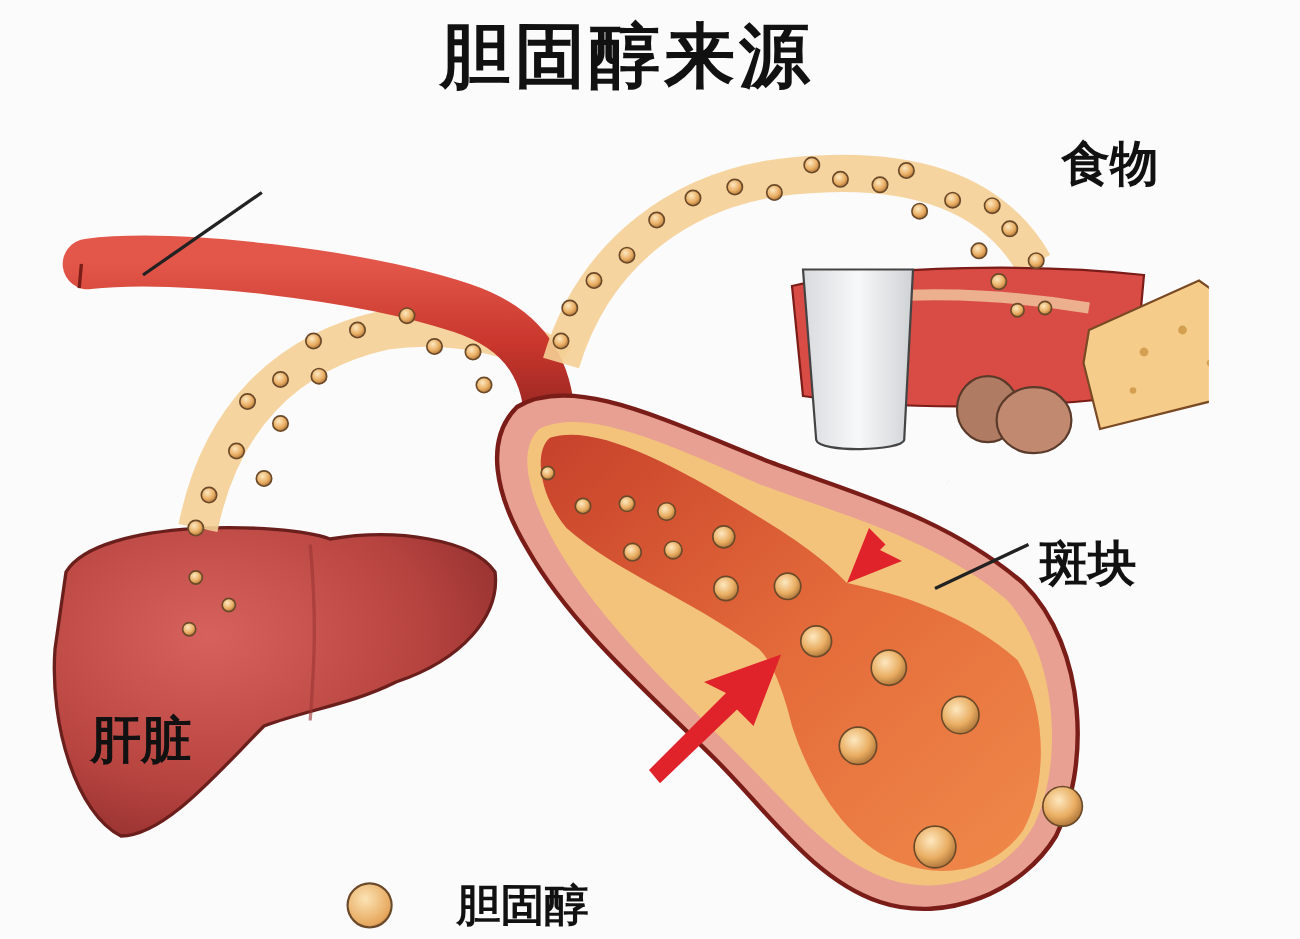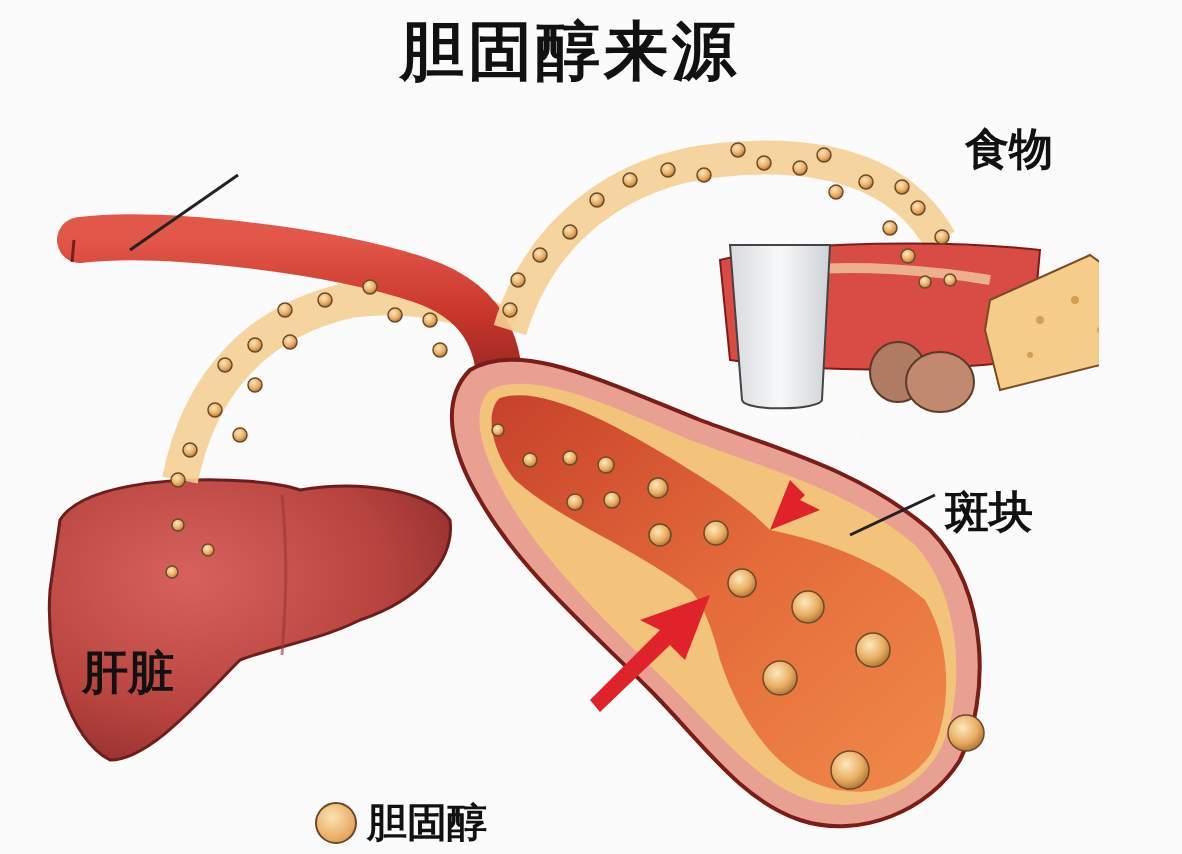--- a/index.html
+++ b/index.html
@@ -6,21 +6,21 @@
   .stage { position: relative; width: 1099px; height: 854px; overflow: hidden; background: #fbfbfb; }
   .art { position: absolute; left: 0; top: 0; }
   .label { position: absolute; font-family: "DejaVu Serif", "Liberation Serif", serif; color: #111; font-weight: bold; white-space: nowrap; }
   .title { left: 400px; top: 8px; font-size: 64px; letter-spacing: 4px; }
   .lbl-artery { left: 240px; top: 128px; font-size: 46px; }
   .lbl-food { left: 965px; top: 120px; font-size: 44px; }
   .lbl-plaque { left: 945px; top: 455px; font-size: 44px; margin-top: 28px; }
   .lbl-liver { left: 82px; top: 610px; font-size: 46px; margin-top: 32px; }
   .legend { position: absolute; left: 315px; top: 795px; display: flex; align-items: center; gap: 10px; }
   .legend-dot { width: 38px; height: 38px; border-radius: 50%; background: radial-gradient(circle at 40% 35%, #fbe3b4, #e7a85e 70%, #9a6a35); border: 2px solid #6b4a2a; }
-  .legend-text { font-family: "DejaVu Serif", "Liberation Serif", serif; font-size: 40px; font-weight: bold; color: #111; }
+  .legend-text { font-family: "DejaVu Serif", "Liberation Serif", serif; font-size: 40px; font-weight: bold; color: #111; margin-left: 48px; }
 </style>
 </head>
 <body>
 
 <div class="stage">
   <svg class="art" width="1182" height="854" viewBox="0 0 1182 854">
     <defs>
       <linearGradient id="arteryGrad" x1="0" y1="0" x2="0" y2="1">
         <stop offset="0" stop-color="#e3574a"></stop>
         <stop offset="0.5" stop-color="#c8362c"></stop>

